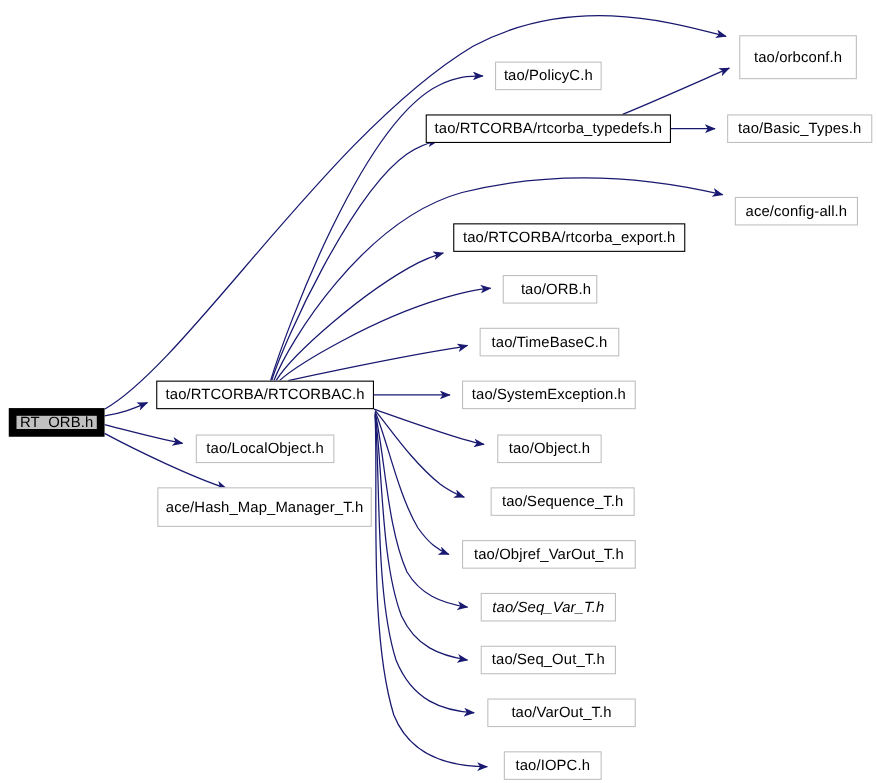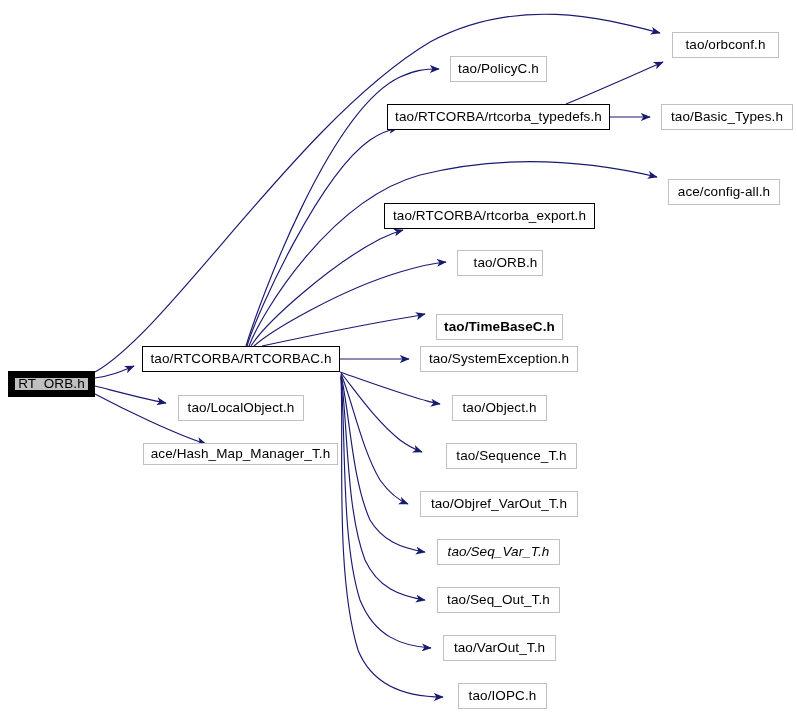--- a/index.html
+++ b/index.html
@@ -87,66 +87,66 @@
   <div id="nodes-layer">
       <div class="node root" style="left: 8px; top: 371px; width: 87px; height: 26px;">
         <span class="node-label">RT_ORB.h</span>
       </div>
       <div class="node emph" style="left: 142px; top: 346px; width: 198px; height: 26px;">
         <span class="node-label">tao/RTCORBA/RTCORBAC.h</span>
       </div>
       <div class="node" style="left: 178px; top: 395px; width: 126px; height: 26px;">
         <span class="node-label">tao/LocalObject.h</span>
       </div>
-      <div class="node" style="left: 143px; top: 443px; width: 195px; height: 22px;">
+      <div class="node" style="left: 143px; top: 443px; width: 195px; height: 36px;">
         <span class="node-label">ace/Hash_Map_Manager_T.h</span>
       </div>
-      <div class="node" style="left: 672px; top: 32px; width: 107px; height: 26px;">
+      <div class="node" style="left: 672px; top: 32px; width: 107px; height: 40px;">
         <span class="node-label">tao/orbconf.h</span>
       </div>
       <div class="node" style="left: 450px; top: 56px; width: 97px; height: 26px;">
         <span class="node-label">tao/PolicyC.h</span>
       </div>
       <div class="node emph" style="left: 387px; top: 104px; width: 223px; height: 26px;">
         <span class="node-label">tao/RTCORBA/rtcorba_typedefs.h</span>
       </div>
       <div class="node" style="left: 661px; top: 104px; width: 132px; height: 26px;">
         <span class="node-label">tao/Basic_Types.h</span>
       </div>
       <div class="node" style="left: 668px; top: 179px; width: 112px; height: 26px; text-align: center;">
         <span class="node-label">ace/config-all.h</span>
       </div>
-      <div class="node emph" style="left: 384px; top: 203px; width: 211px; height: 26px;">
+      <div class="node emph" style="left: 412px; top: 203px; width: 211px; height: 26px;">
         <span class="node-label">tao/RTCORBA/rtcorba_export.h</span>
       </div>
       <div class="node" style="left: 457px; top: 250px; width: 86px; height: 26px; padding-left: 11px;">
         <span class="node-label">tao/ORB.h</span>
       </div>
-      <div class="node" style="left: 436px; top: 314px; width: 127px; height: 26px; font-weight: bold;">
+      <div class="node" style="left: 436px; top: 298px; width: 127px; height: 26px;">
         <span class="node-label">tao/TimeBaseC.h</span>
       </div>
       <div class="node" style="left: 420px; top: 346px; width: 158px; height: 26px;">
         <span class="node-label">tao/SystemException.h</span>
       </div>
       <div class="node" style="left: 452px; top: 395px; width: 95px; height: 26px;">
         <span class="node-label">tao/Object.h</span>
       </div>
       <div class="node" style="left: 434px; top: 443px; width: 131px; height: 26px; margin-left: 12px;">
         <span class="node-label">tao/Sequence_T.h</span>
       </div>
       <div class="node" style="left: 420px; top: 491px; width: 158px; height: 26px; text-align: center;">
         <span class="node-label">tao/Objref_VarOut_T.h</span>
       </div>
       <div class="node" style="left: 437px; top: 539px; width: 123px; height: 26px; font-style: italic;">
         <span class="node-label">tao/Seq_Var_T.h</span>
       </div>
       <div class="node" style="left: 437px; top: 587px; width: 123px; height: 26px;">
         <span class="node-label">tao/Seq_Out_T.h</span>
       </div>
-      <div class="node" style="left: 443px; top: 635px; width: 113px; height: 26px;">
+      <div class="node" style="left: 443px; top: 635px; width: 135px; height: 26px;">
         <span class="node-label">tao/VarOut_T.h</span>
       </div>
       <div class="node" style="left: 458px; top: 683px; width: 89px; height: 26px;">
         <span class="node-label">tao/IOPC.h</span>
       </div>
     </div>
 
 </div>
 
 </body></html>

